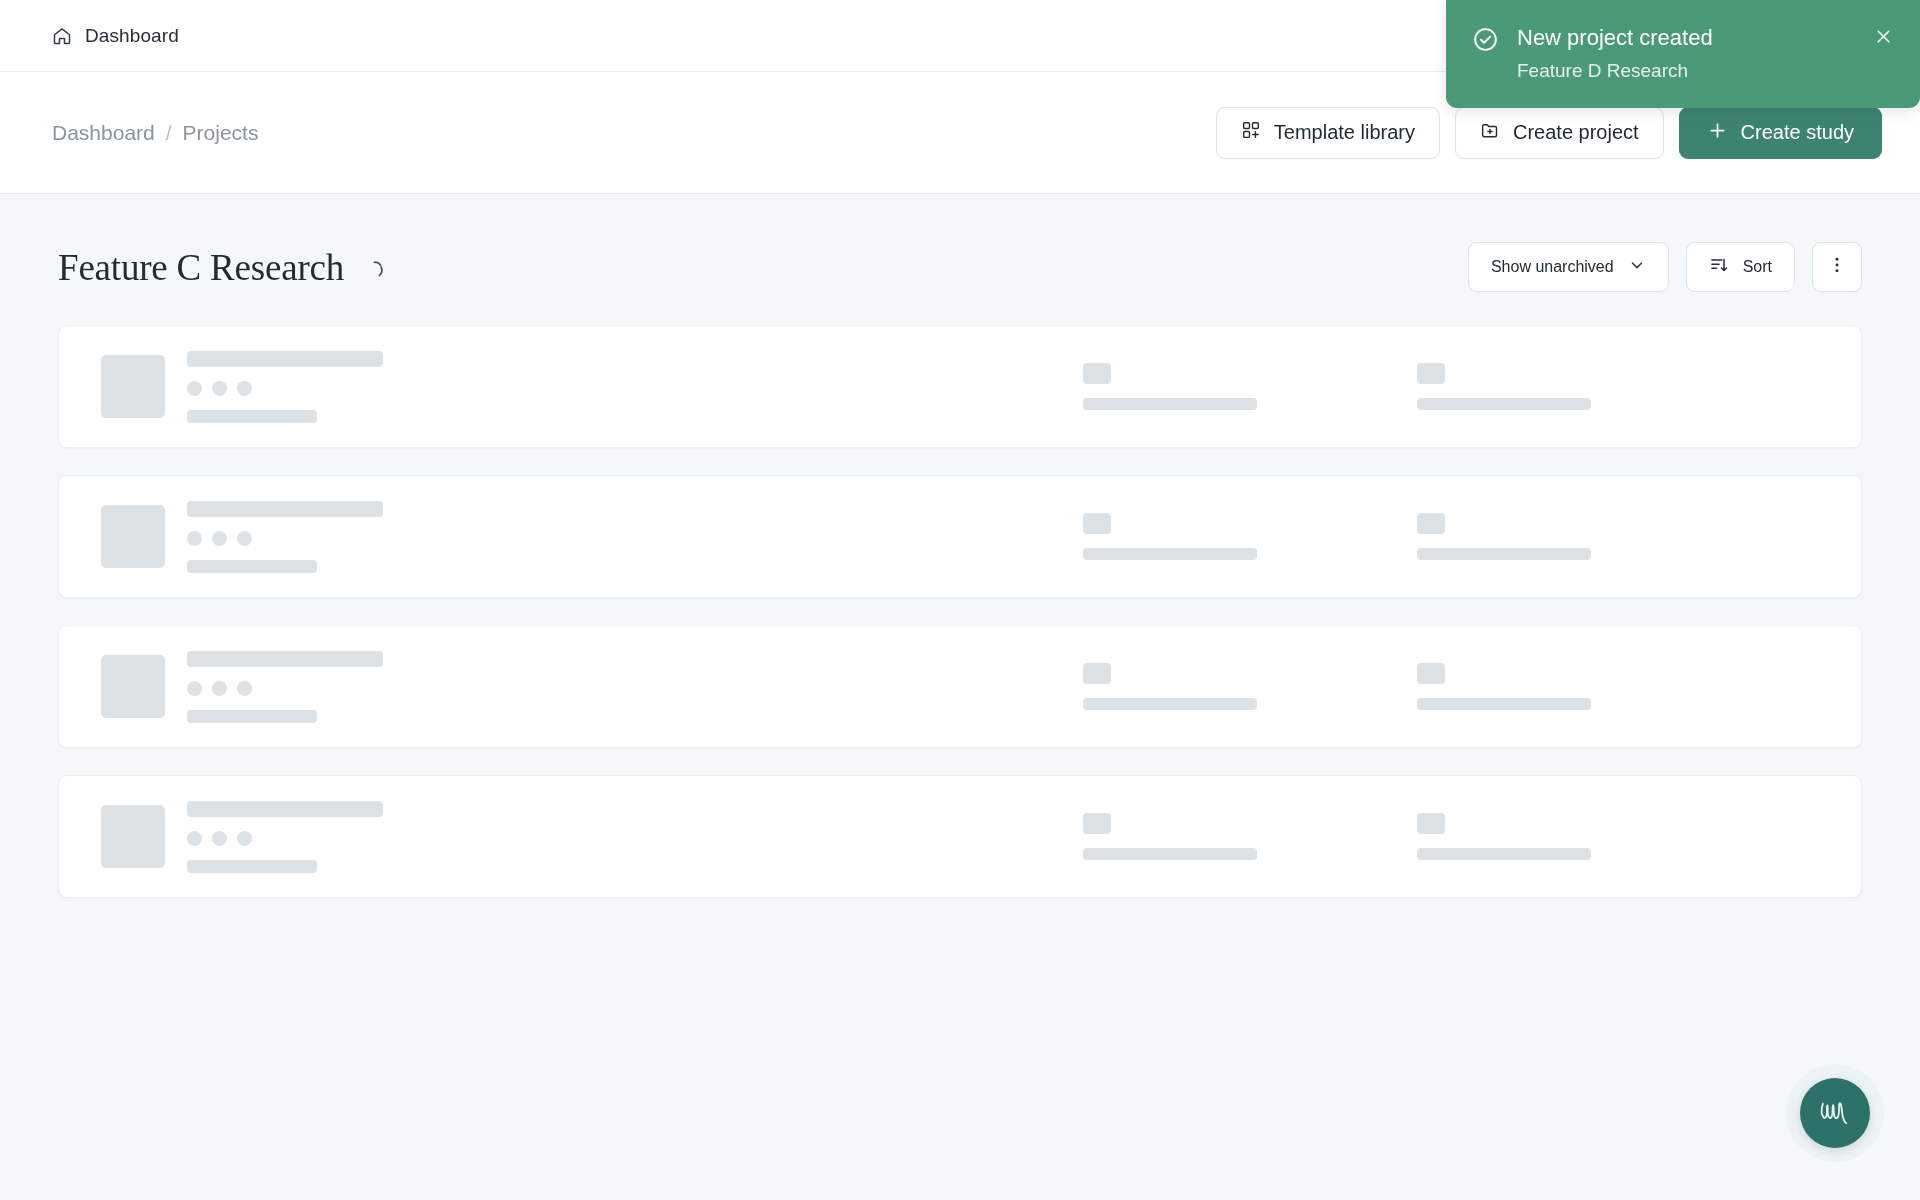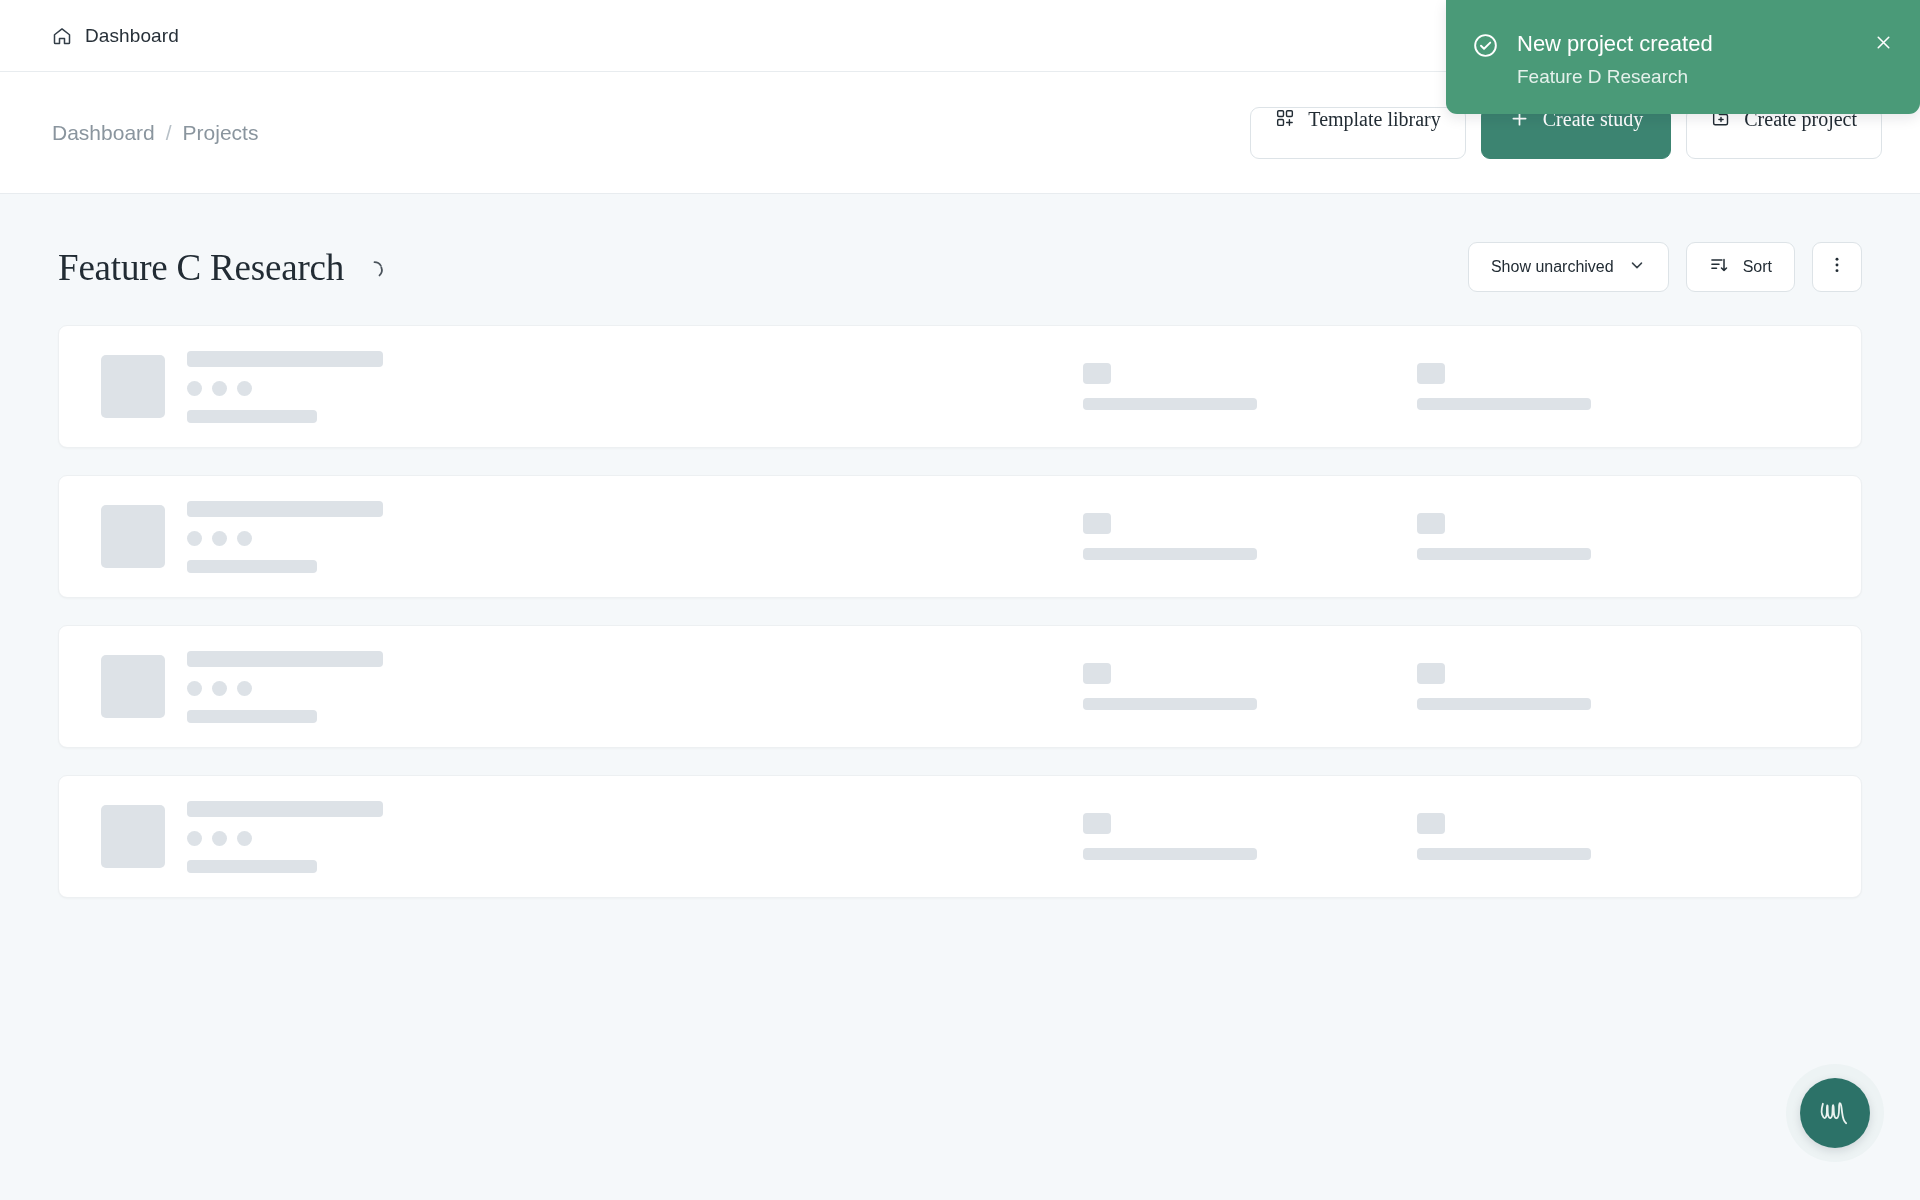--- a/index.html
+++ b/index.html
@@ -72,27 +72,28 @@
     gap: 11px;
     font-size: 21px;
     color: #8a959e;
   }
   .breadcrumb-sep { color: #b7c0c7; }
 
   .actions { display: flex; align-items: center; gap: 15px; }
 
   .btn {
     display: inline-flex;
+    align-items: center;
     gap: 13px;
     height: 52px;
     padding: 0 24px;
     border-radius: 9px;
     border: 1px solid #dde3e7;
     background: #ffffff;
-    font-family: Liberation Serif, serif;
+    font-family: Liberation Sans, sans-serif;
     font-size: 20px;
     color: #222c34;
     cursor: pointer;
     white-space: nowrap;
   }
   .btn svg { flex: none; }
   .btn-primary {
     background: #3c8471;
     border-color: #3c8471;
     color: #ffffff;
@@ -179,21 +180,21 @@
   .sk-bar-b { width: 174px; height: 12px; border-radius: 4px; }
 
   
   .toast {
     position: absolute;
     top: 0px;
     right: 0px;
     width: 474px;
     background: #4a9a78;
     border-radius: 0 0 11px 11px;
-    padding: 30px 26px 26px 26px;
+    padding: 24px 26px 26px 26px;
     display: flex;
     align-items: flex-start;
     gap: 18px;
     box-shadow: 0 4px 14px rgba(16,24,40,0.10);
   }
   .toast-check { flex: none; margin-top: 2px; }
   .toast-body { flex: 1; }
   .toast-title {
     color: #ffffff;
     font-size: 22px;
@@ -290,38 +291,38 @@
         <svg width="20" height="20" viewBox="0 0 24 24" fill="none" stroke="#222c34" stroke-width="1.7" stroke-linecap="round" stroke-linejoin="round">
           <rect x="3.2" y="3.2" width="7" height="7" rx="1.4"></rect>
           <rect x="13.8" y="3.2" width="7" height="7" rx="1.4"></rect>
           <rect x="3.2" y="13.8" width="7" height="7" rx="1.4"></rect>
           <path d="M17.3 14v6.6M14 17.3h6.6"></path>
         </svg>
       </span>
       <span>Template library</span>
     </button>
 
-    <button class="btn btn-primary">
-      <span>
-        <svg width="21" height="21" viewBox="0 0 24 24" fill="none" stroke="#ffffff" stroke-width="2" stroke-linecap="round">
-          <path d="M12 5v14M5 12h14"></path>
-        </svg>
-      </span>
-      <span>Create study</span>
-    </button>
-
     <button class="btn">
       <span>
         <svg width="20" height="20" viewBox="0 0 24 24" fill="none" stroke="#222c34" stroke-width="1.7" stroke-linecap="round" stroke-linejoin="round">
           <path d="M3.2 7.4a1.8 1.8 0 0 1 1.8-1.8h3.6l1.8 2.2h7.6a1.8 1.8 0 0 1 1.8 1.8v8.6a1.8 1.8 0 0 1-1.8 1.8H5a1.8 1.8 0 0 1-1.8-1.8z"></path>
           <path d="M12 11.2v5M9.5 13.7h5"></path>
         </svg>
       </span>
       <span>Create project</span>
     </button>
+
+    <button class="btn btn-primary">
+      <span>
+        <svg width="21" height="21" viewBox="0 0 24 24" fill="none" stroke="#ffffff" stroke-width="2" stroke-linecap="round">
+          <path d="M12 5v14M5 12h14"></path>
+        </svg>
+      </span>
+      <span>Create study</span>
+    </button>
   </div>
 </div>
 
 <div class="content">
 
   <div class="page-head">
     <div class="page-title-wrap">
       <h1 class="page-title">Feature C Research</h1>
       <span class="spinner">
         <svg width="21" height="21" viewBox="0 0 24 24" fill="none" stroke="#4a535b" stroke-width="2" stroke-linecap="round">

